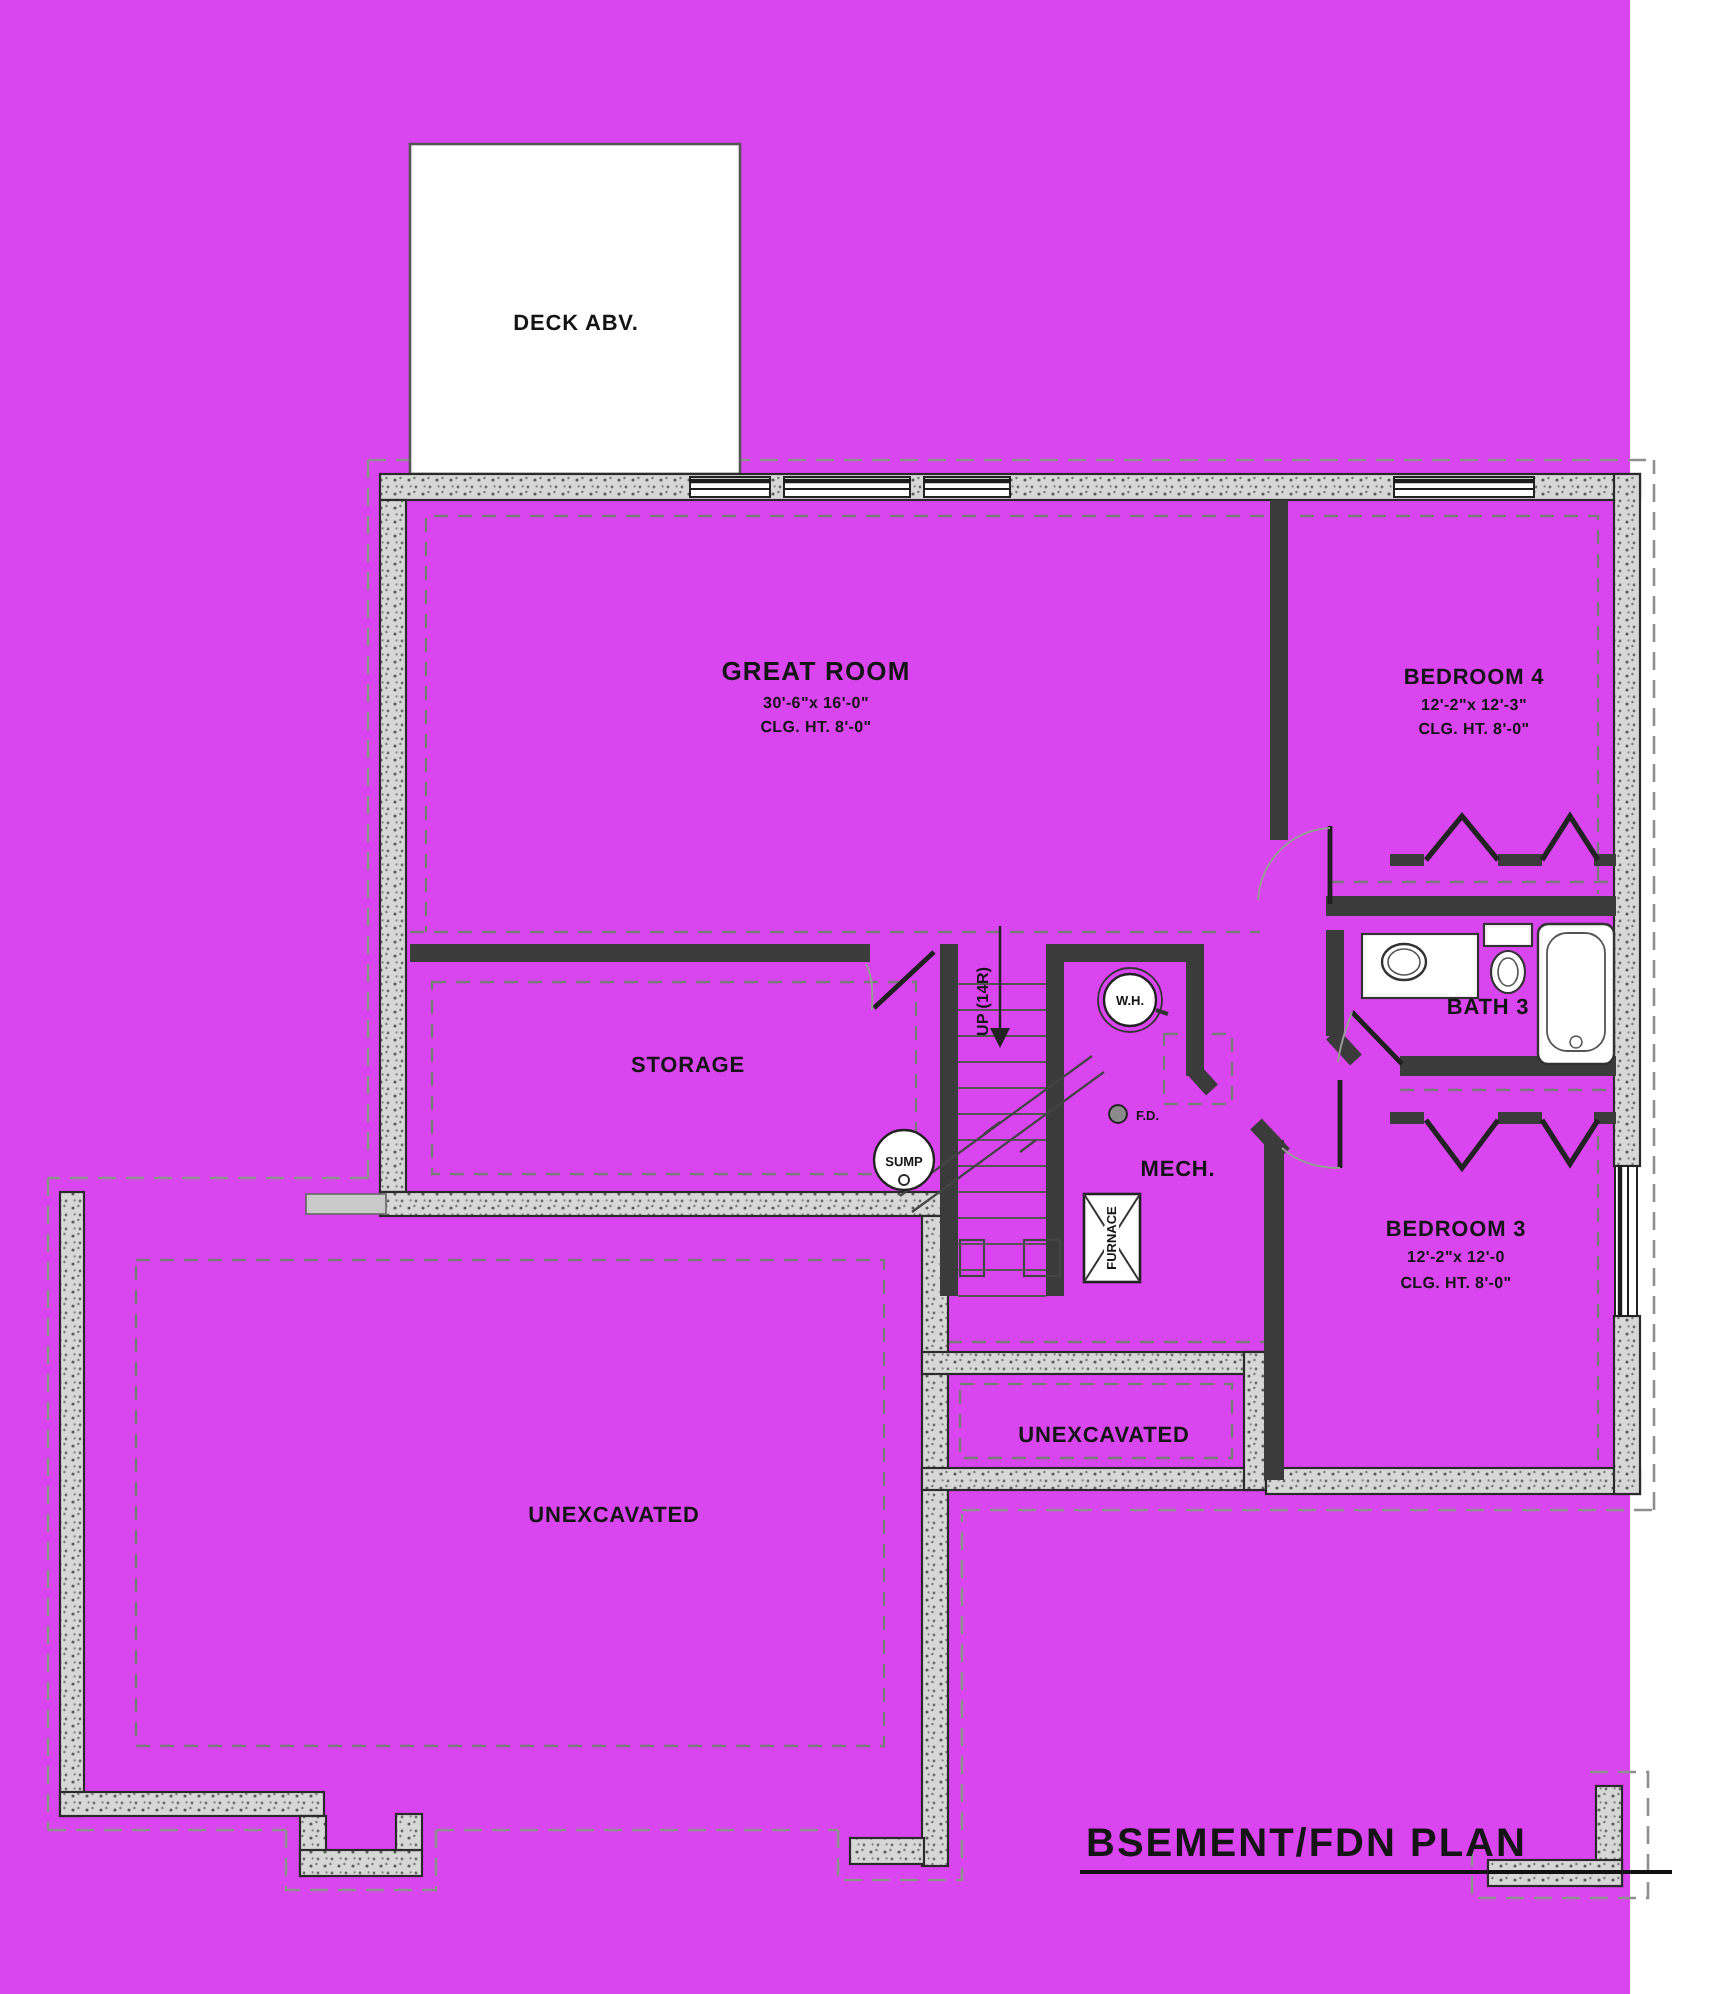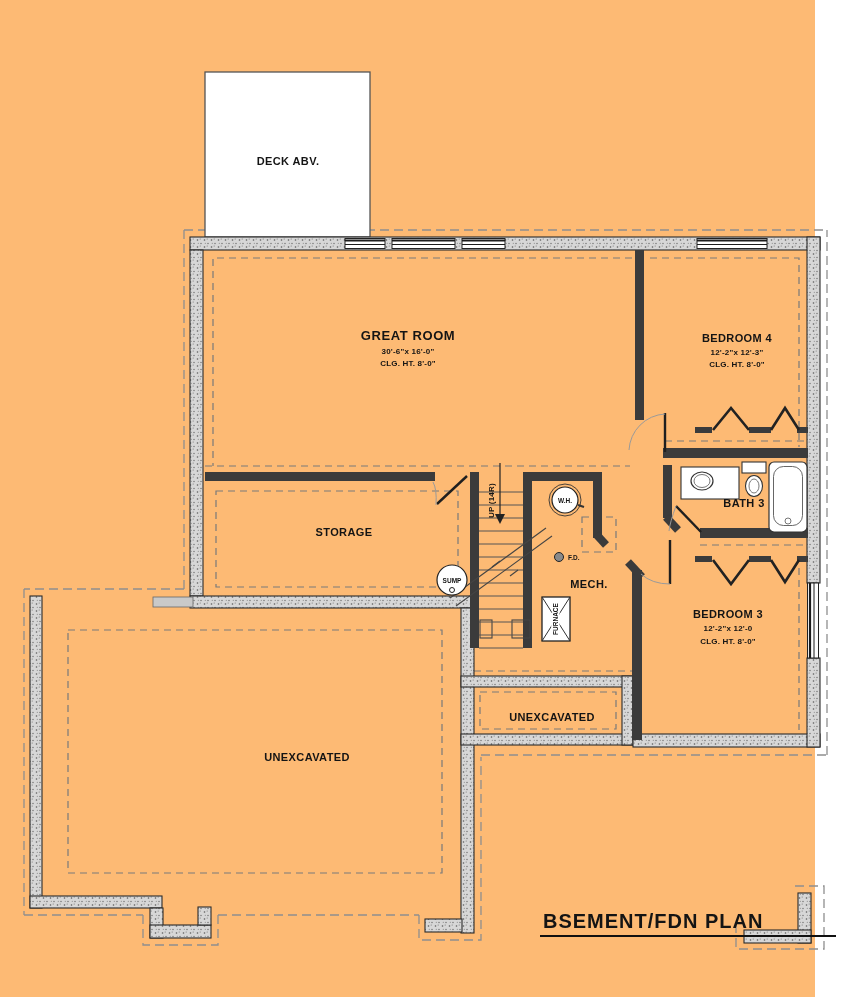--- a/index.html
+++ b/index.html
@@ -1,16 +1,16 @@
 <!DOCTYPE html>
 <html><head>
 <meta charset="utf-8">
 <style>
   html,body{margin:0;padding:0;background:#fff;}
-  .page{width:815px;height:997px;position:relative;background:#fdba74;}
+  .page{width:815px;height:997px;position:relative;background:#d946ef;}
   svg{display:block;}
   .xw{fill:url(#stip);stroke:#2b2b2b;stroke-width:1.1;}
   .iw{fill:#3b3b3b;stroke:none;}
   .capline{stroke:#3b3b3b;stroke-width:8;fill:none;}
   .thin{stroke:#444;fill:none;stroke-width:1.1;}
   .dashf{stroke:#8f8f8f;stroke-width:1.3;fill:none;stroke-dasharray:9 5;}
   .dashi{stroke:#7a7a7a;stroke-width:1.2;fill:none;stroke-dasharray:7 5;}
   .door{stroke:#1f1f1f;stroke-width:2.4;fill:none;}
   .swing{stroke:#9a9a9a;stroke-width:1;fill:none;}
   .tread{stroke:#555;stroke-width:1;}

